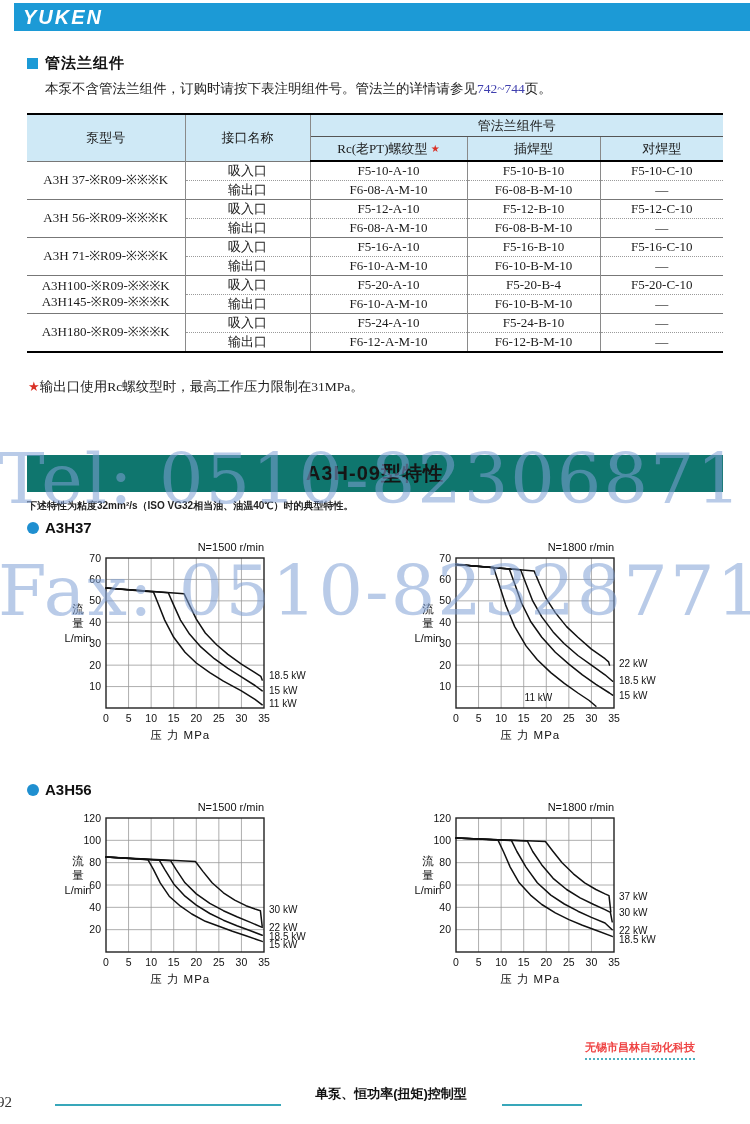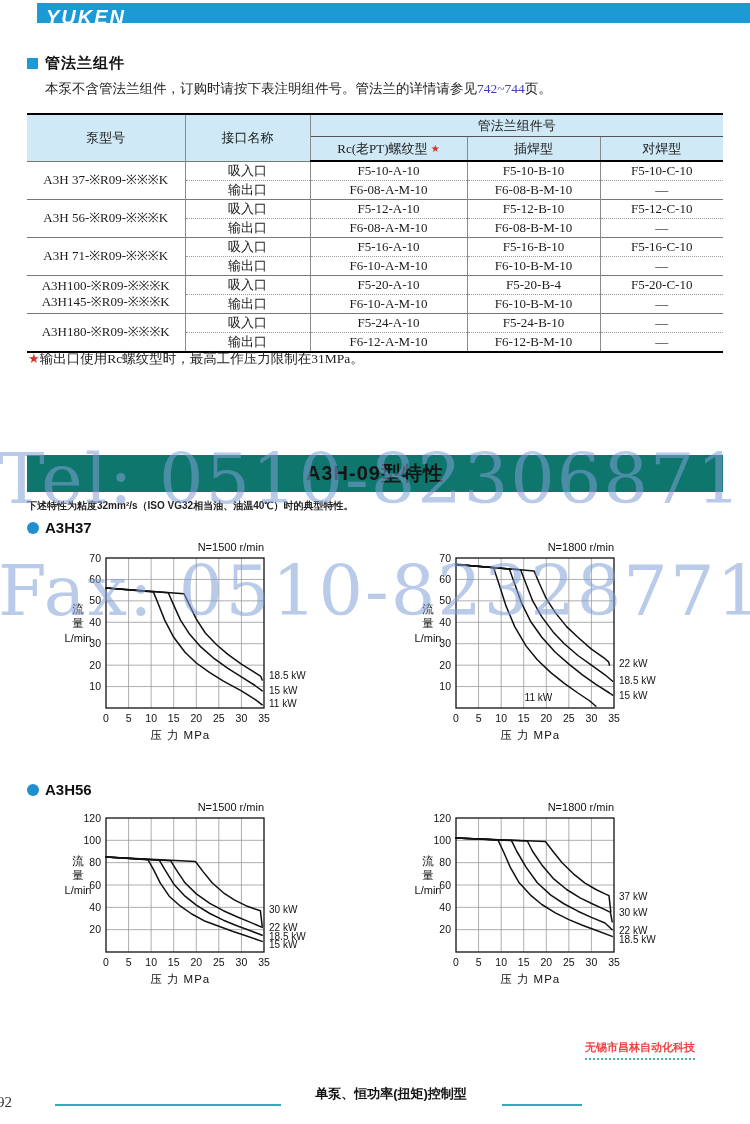--- a/index.html
+++ b/index.html
@@ -1,21 +1,21 @@
 <!DOCTYPE html>
 <html><head>
 <meta charset="utf-8">
 <style>
   html,body{margin:0;padding:0;}
   body{width:750px;height:1124px;position:relative;background:#fff;overflow:hidden;
        font-family:"Liberation Sans",sans-serif;color:#1c1c1c;}
   .abs{position:absolute;}
 
   
-  .topbar{top:3px;left:37px;right:0;height:20px;background:#1c9ad6;}
+  .topbar{top:3px;left:14px;right:0;height:28px;background:#1c9ad6;}
   .logo{display:inline-block;margin:3px 0 0 9px;color:#fff;font-weight:800;font-style:italic;
         font-size:20px;letter-spacing:2px;font-family:"Liberation Sans",sans-serif;}
 
   
   .sec-title{top:54px;left:27px;display:flex;align-items:center;gap:7px;}
   .sq{width:11px;height:11px;background:#1c9ad6;display:inline-block;}
   .sec-title b{font-size:15px;color:#111;letter-spacing:1px;}
   .intro1{top:80px;left:45px;font-family:"Liberation Serif",serif;font-size:13.5px;color:#222;}
   .link{color:#3f3fae;}
 
@@ -29,21 +29,21 @@
   thead tr.h1 th{height:21px;}
   thead tr.h2 th{height:23px;border-bottom:2px solid #000;}
   thead th.sub{border-top:1px solid #555;}
   .bl{border-left:1px solid #8a8a8a;}
   tbody tr{height:17px;}
   tbody tr.g-first td{border-top:1px solid #777;}
   tbody tr.g-second td{border-top:1px dotted #9a9a9a;}
   td.model{line-height:16px;margin-top:41px;}
   .star{color:#d93025;font-size:10px;vertical-align:1px;}
 
-  .note{top:350px;left:28px;font-family:"Liberation Serif",serif;font-size:13.5px;color:#222;}
+  .note{top:378px;left:28px;font-family:"Liberation Serif",serif;font-size:13.5px;color:#222;}
   .note .star{font-size:13px;vertical-align:0;}
 
   
   .banner{top:455px;left:27px;width:696px;height:37px;background:#0f766e;
           display:flex;align-items:center;justify-content:center;}
   .banner b{font-size:20px;color:#151515;letter-spacing:1px;}
   .intro2{top:499px;left:27px;font-size:10px;font-weight:600;color:#222;}
   .bullet-line{display:flex;align-items:center;gap:6px;}
   .dot{width:12px;height:12px;border-radius:50%;background:#1f8fd0;display:inline-block;}
   .bullet-line b{font-size:15px;color:#111;}

